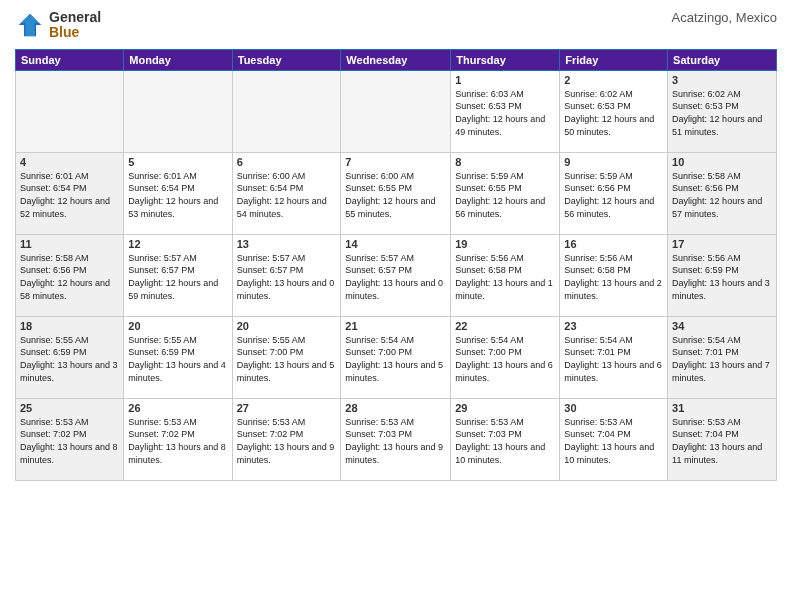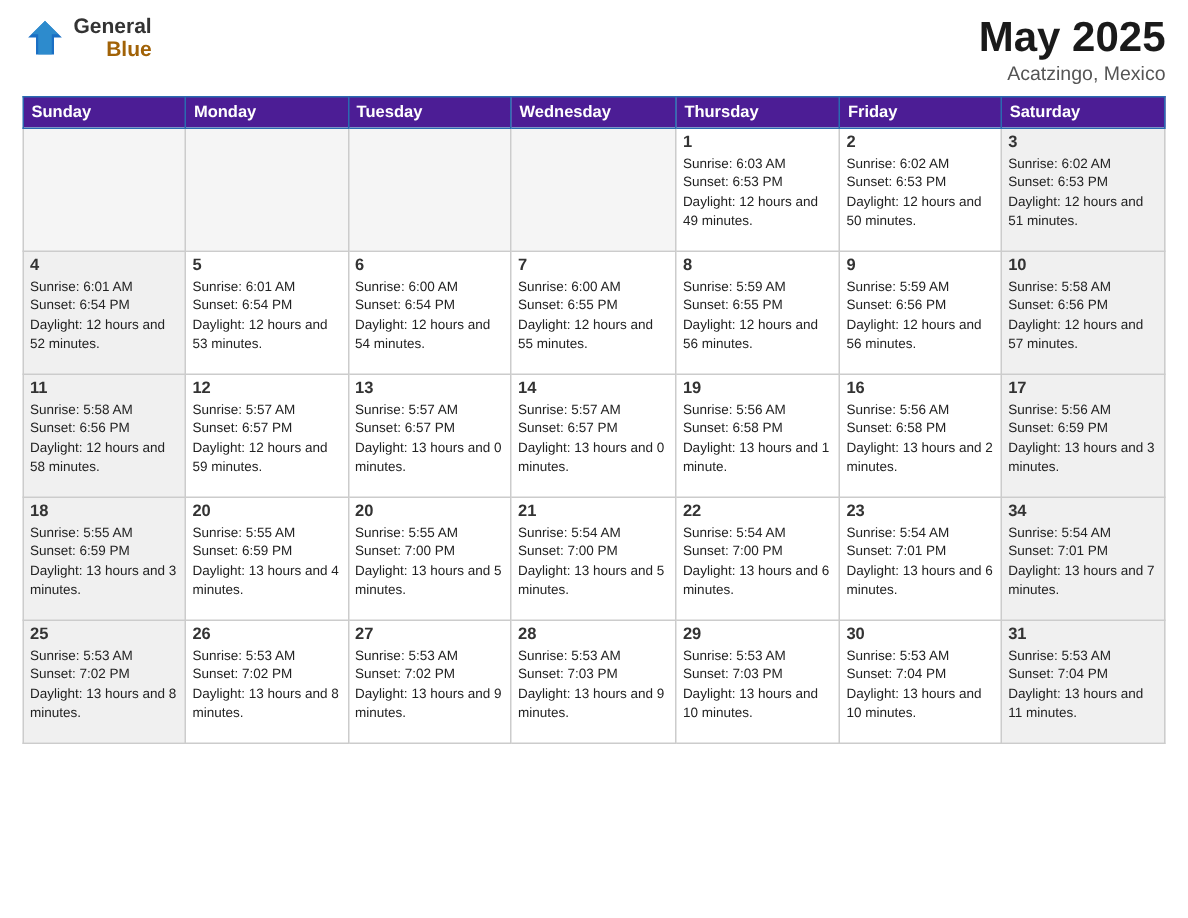--- a/index.html
+++ b/index.html
@@ -27,21 +27,20 @@
       align-items: center;
       gap: 4px;
     }
     .logo-text {
       display: flex;
       flex-direction: column;
       font-weight: bold;
       font-size: 14px;
       line-height: 1.1;
       color: #1a1a1a;
-      align-items: flex-end;
     }
     .logo-text .general { color: #333; }
     .logo-text .blue { color: #a16207; }
     .logo-icon {
       width: 30px;
       height: 30px;
     }
     .title-section {
       text-align: right;
     }
@@ -109,21 +108,20 @@
       <svg class="logo-icon" viewBox="0 0 40 40">
         <polygon points="20,5 35,20 28,20 28,35 12,35 12,20 5,20" fill="#1a6fc4"></polygon>
         <polygon points="20,5 32,17 26,17 26,35 14,35 14,17 8,17" fill="#3a9fd4" opacity="0.6"></polygon>
       </svg>
       <div class="logo-text">
         <span class="general">General</span>
         <span class="blue">Blue</span>
       </div>
     </div>
     <div class="title-section">
-      <div class="month-title">May 2025</div>
       <div class="location">Acatzingo, Mexico</div>
     </div>
   </div>
 
   <table class="calendar">
     <thead>
       <tr>
         <th>Sunday</th>
         <th>Monday</th>
         <th>Tuesday</th>

